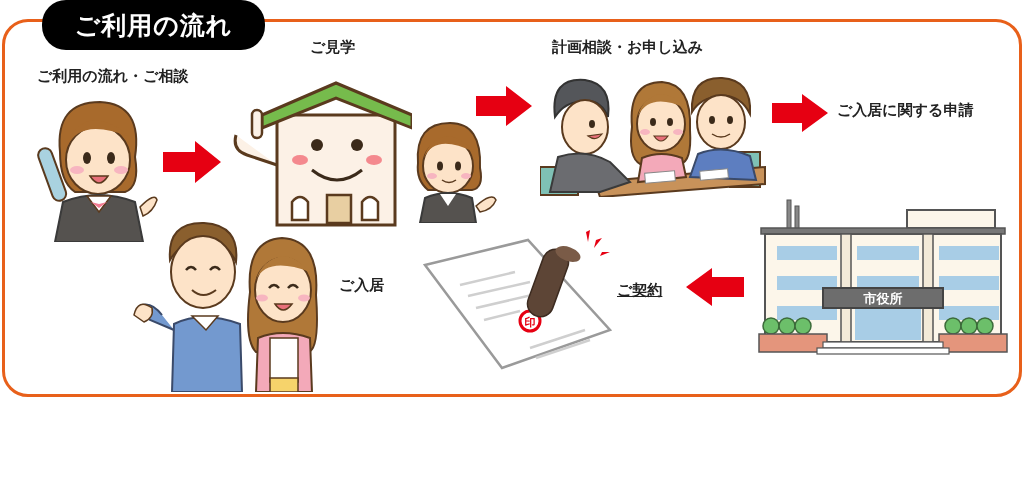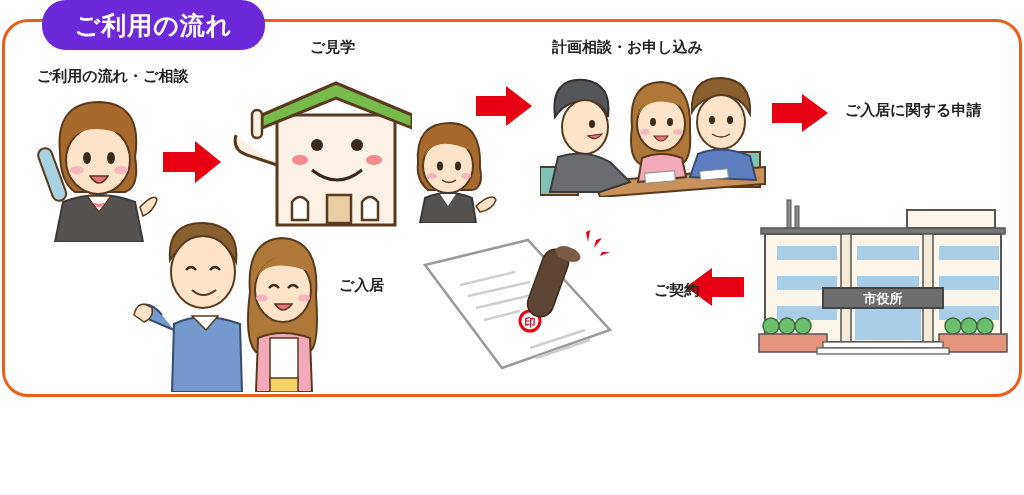--- a/index.html
+++ b/index.html
@@ -1,18 +1,18 @@
 <!DOCTYPE html>
 <html><head>
 <meta charset="utf-8">
 <style>
   html,body{margin:0;padding:0;background:#ffffff;}
   body{width:1024px;height:495px;position:relative;overflow:hidden;font-family:"DejaVu Sans","Liberation Sans",sans-serif;}
   .frame{position:absolute;left:2px;top:19px;width:1014px;height:372px;border:3px solid #e8601a;border-radius:26px;background:#fff;}
-  .title-pill{position:absolute;left:42px;top:0;width:223px;height:50px;background:#6d28d9;border-radius:24px;color:#fff;font-weight:bold;font-size:25px;display:flex;align-items:center;justify-content:center;letter-spacing:1px;}
+  .title-pill{position:absolute;left:42px;top:0;width:223px;height:50px;background:#000000;border-radius:24px;color:#fff;font-weight:bold;font-size:25px;display:flex;align-items:center;justify-content:center;letter-spacing:1px;}
   .label{position:absolute;font-weight:bold;color:#222;font-size:15px;white-space:nowrap;}
   .arrow{position:absolute;}
   .illus{position:absolute;}
 </style>
 </head>
 <body>
 
 <div class="frame"></div>
 
 <div class="title-pill">
@@ -106,21 +106,21 @@
   <path d="M172 62 Q181 68 190 62" fill="none" stroke="#5a3a1e" stroke-width="1.5"></path>
   <path d="M150 105 L158 82 Q182 72 210 84 L216 108Z" fill="#5d7ec0" stroke="#3a4a6a" stroke-width="2"></path>
   <rect x="105" y="100" width="30" height="10" fill="#fff" stroke="#888" stroke-width="1" transform="rotate(-5 120 105)"></rect>
   <rect x="160" y="98" width="28" height="9" fill="#fff" stroke="#888" stroke-width="1" transform="rotate(-5 174 102)"></rect>
 </svg>
 
 <svg class="arrow" style="left:772px;top:94px;" width="58" height="38" viewBox="0 0 58 38">
   <polygon points="0,9 30,9 30,0 56,19 30,38 30,29 0,29" fill="#e60012"></polygon>
 </svg>
 
-<div class="label" style="left:837px;top:101px;margin-left:8px;">ご入居に関する申請</div>
+<div class="label" style="left:837px;top:101px;">ご入居に関する申請</div>
 
 <svg class="illus" style="left:757px;top:198px;" width="252" height="158" viewBox="0 0 252 158">
   <rect x="30" y="2" width="4" height="30" fill="#888" stroke="#555"></rect>
   <rect x="38" y="8" width="4" height="24" fill="#888" stroke="#555"></rect>
   <rect x="150" y="12" width="88" height="18" fill="#fcf6ea" stroke="#555" stroke-width="2"></rect>
   <rect x="4" y="30" width="244" height="6" fill="#777" stroke="#555" stroke-width="1.5"></rect>
   <rect x="8" y="36" width="236" height="108" fill="#fcf6ea" stroke="#555" stroke-width="2"></rect>
   <g fill="#a8cde6">
     <rect x="20" y="48" width="60" height="14"></rect>
       <rect x="20" y="78" width="60" height="14"></rect>
@@ -147,21 +147,21 @@
   <rect x="2" y="136" width="68" height="18" fill="#e4957c" stroke="#555" stroke-width="1.5"></rect>
   <rect x="182" y="136" width="68" height="18" fill="#e4957c" stroke="#555" stroke-width="1.5"></rect>
   <rect x="66" y="144" width="120" height="6" fill="#fff" stroke="#555" stroke-width="1.2"></rect>
   <rect x="60" y="150" width="132" height="6" fill="#fff" stroke="#555" stroke-width="1.2"></rect>
 </svg>
 
 <svg class="arrow" style="left:684px;top:268px;" width="60" height="38" viewBox="0 0 60 38">
   <polygon points="60,9 28,9 28,0 2,19 28,38 28,29 60,29" fill="#e60012"></polygon>
 </svg>
 
-<div class="label" style="left:654px;top:281px;">ご契約</div>
+<div class="label" style="left:617px;top:281px;text-decoration:underline;">ご契約</div>
 
 <svg class="illus" style="left:420px;top:220px;" width="195" height="160" viewBox="0 0 195 160">
   <polygon points="5,45 108,20 190,110 82,148" fill="#fff" stroke="#9a9a9a" stroke-width="2.5"></polygon>
   <g stroke="#cfcfcf" stroke-width="2.5">
     <line x1="40" y1="65" x2="95" y2="52"></line>
     <line x1="48" y1="76" x2="110" y2="62"></line>
     <line x1="56" y1="88" x2="112" y2="75"></line>
     <line x1="64" y1="100" x2="100" y2="91"></line>
     <line x1="110" y1="128" x2="165" y2="110"></line>
     <line x1="116" y1="138" x2="170" y2="120"></line>

